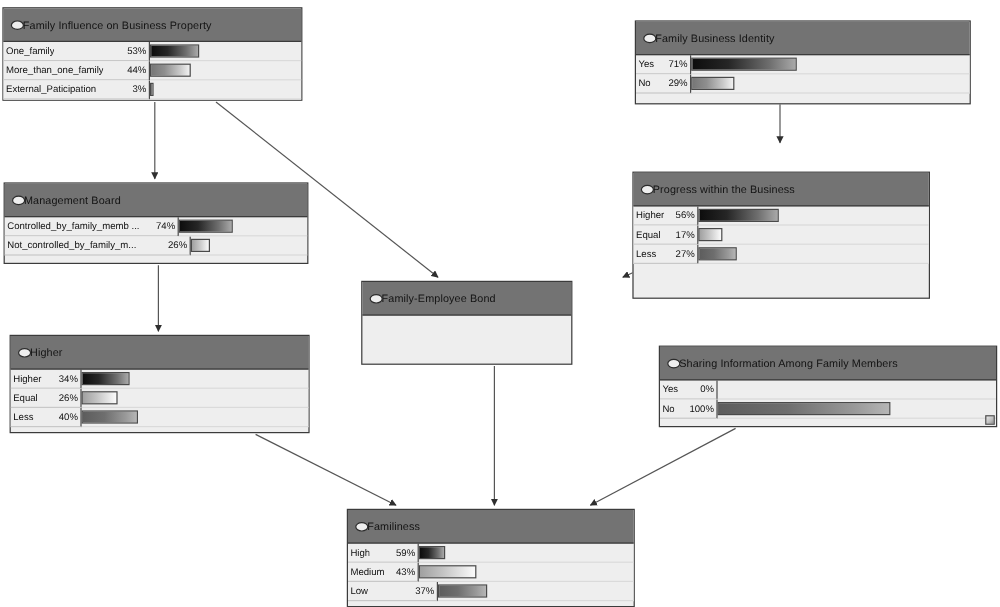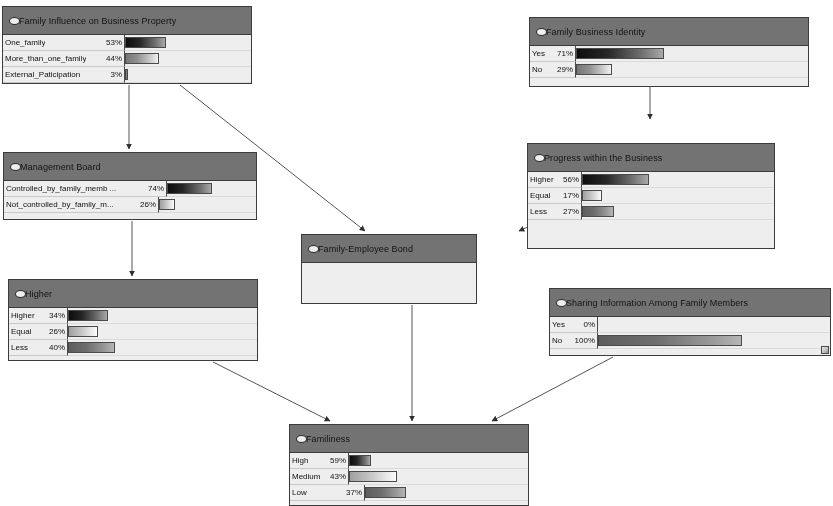--- a/index.html
+++ b/index.html
@@ -208,21 +208,21 @@
           </div>
         </div>
       </div>
       <div class="node" style="left: 3px; top: 152px; width: 254px; height: 68px;">
         <div class="node-header">
           <span class="ellipse-icon"></span>
           <span class="node-title">Management Board</span>
         </div>
         <div class="node-body">
           <div class="state-row">
-            <div class="state-label" style="width: 163px;">
+            <div class="state-label" style="width: 145px;">
               <span class="state-name">Controlled_by_family_memb ...</span>
               <span class="state-pct">74%</span>
             </div>
             <div class="bar-cell">
               <div class="bar dark" style="width: 44.5036px;"></div>
             </div>
           </div>
           <div class="state-row">
             <div class="state-label" style="width: 155px;">
               <span class="state-name">Not_controlled_by_family_m...</span>

